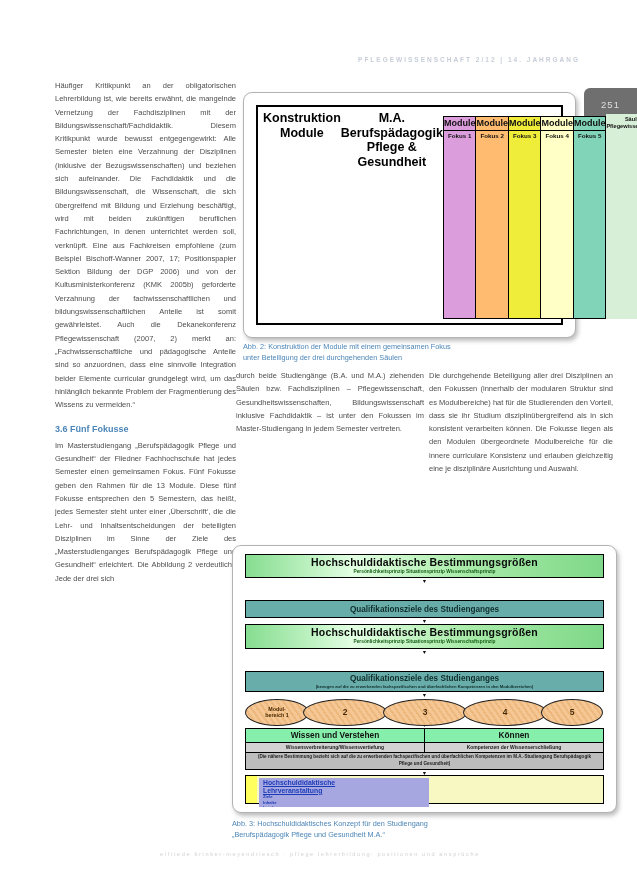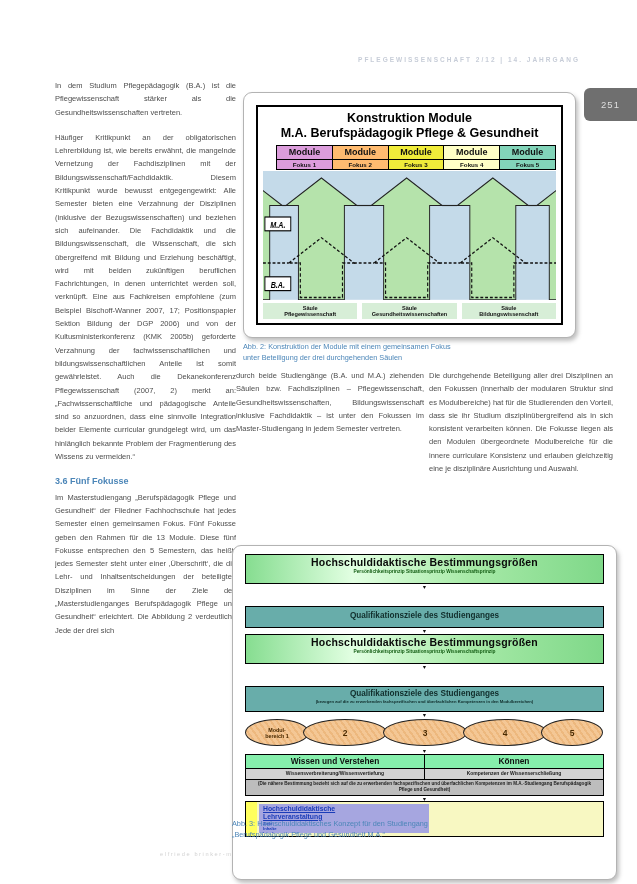--- a/index.html
+++ b/index.html
@@ -26,38 +26,38 @@
   #col-mid   { left:236px; top:369px; width:188px; height:176px; }
   #col-right { left:429px; top:369px; width:184px; height:176px; }
   .section-h { color:#4c86b8; font-size:9px; font-weight:700; margin:3px 0 2px 0; }
 
   .figure {
     position:absolute; background:#fff; border:1px solid #b3b3b3; border-radius:9px;
     box-shadow:2px 3px 4px rgba(110,110,110,.45); box-sizing:border-box; z-index:5;
   }
   
   #figure2 { left:243px; top:92px; width:333px; height:246px; padding:12px; }
-  .fig2-inner { border:2px solid #000; width:100%; height:100%; box-sizing:border-box; padding:4px 5px; display:flex; flex-direction:column; }
+  .fig2-inner { border:2px solid #000; width:100%; height:100%; box-sizing:border-box; padding:4px 5px; display:flex; flex-direction:row; }
   .fig2-title { text-align:center; font-weight:bold; font-size:12.5px; line-height:14.5px; color:#000; }
-  .fig2-table { display:flex; margin-top:5px;margin-left:13px; }
+  .fig2-table { display:flex; margin-top:5px; }
   .fig2-cell  { flex:1; border:1px solid #000; margin-left:-1px; text-align:center; color:#111; }
   .fig2-cell:first-child { margin-left:0; }
   .fig2-cell .mod { font-weight:bold; font-size:9px;  line-height:12.5px; border-bottom:1px solid #000; }
   .fig2-cell .fok { font-weight:bold; font-size:6.2px; line-height:9.5px; }
   .fig2-arrows { flex:1; margin-top:1px; }
   .fig2-arrows svg { display:block; width:100%; height:100%; }
   .fig2-pillars { display:flex; gap:5px; margin-top:3px; }
   .pillar { flex:1; background:#d7eed7; font-weight:bold; font-size:5.6px; line-height:6.6px;
             text-align:center; padding:2px 0 1px 0; white-space:pre-line; color:#111; }
   .caption { position:absolute; color:#4c86b8; font-size:7.3px; line-height:10.8px; z-index:6; }
   #caption2 { left:243px; top:342px; width:333px; }
   #caption3 { left:232px; top:819px; width:381px; }
 
   
-  #figure3 { left:232px; top:545px; width:385px; height:335px; padding:8px 12px; }
+  #figure3 { left:232px; top:545px; width:385px; height:268px; padding:8px 12px; }
   .f3 { display:flex; flex-direction:column; height:100%; }
   .band-green { border:1.5px solid #000; height:30px; text-align:center; box-sizing:border-box;
     background:linear-gradient(90deg,#86dd90,#e2ffe2 30%,#a8eaa8 62%,#7fd889); }
   .bg-title { font-weight:bold; font-size:10.5px; line-height:14px; color:#0a0a0a; letter-spacing:.2px; }
   .bg-sub   { font-weight:bold; font-size:4.8px; line-height:6px; color:#135c13; }
   .band-teal { border:1.5px solid #000; text-align:center; background:#68adaa; color:#112e2c; box-sizing:border-box;margin-top:16px; }
   .bt2 { height:22px; }
   .bt4 { height:26px; }
   .bt-title { font-weight:bold; font-size:8.2px; line-height:11px; padding-top:3px; }
   .bt4 .bt-title { padding-top:2px; line-height:10px; }
@@ -84,21 +84,20 @@
   .pb-title { font-weight:bold; font-size:6.8px; line-height:7.8px; text-decoration:underline; white-space:pre-line; }
   .pb-line  { font-weight:bold; font-size:4.2px; line-height:5.4px; }
 </style>
 </head>
 <body>
 
 <div class="hdr">PFLEGEWISSENSCHAFT 2/12 | 14. JAHRGANG</div>
 <div class="badge">251</div>
 
 <div id="col-left" class="col">
-  <p>In dem Studium Pflegepädagogik (B.A.) ist die Pflegewissenschaft stärker als die Gesundheitswissenschaften vertreten.</p>
   <p>Häufiger Kritikpunkt an der obligatorischen Lehrerbildung ist, wie bereits erwähnt, die mangelnde Vernetzung der Fachdisziplinen mit der Bildungswissenschaft/Fachdidaktik. Diesem Kritikpunkt wurde bewusst entgegengewirkt: Alle Semester bieten eine Verzahnung der Disziplinen (inklusive der Bezugswissenschaften) und beziehen sich aufeinander. Die Fachdidaktik und die Bildungswissenschaft, die Wissenschaft, die sich übergreifend mit Bildung und Erziehung beschäftigt, wird mit beiden zukünftigen beruflichen Fachrichtungen, in denen unterrichtet werden soll, verknüpft. Eine aus Fachkreisen empfohlene (zum Beispiel Bischoff-Wanner 2007, 17; Positionspapier Sektion Bildung der DGP 2006) und von der Kultusministerkonferenz (KMK 2005b) geforderte Verzahnung der fachwissenschaftlichen und bildungswissenschaftlichen Anteile ist somit gewährleistet. Auch die Dekanekonferenz Pflegewissenschaft (2007, 2) merkt an: „Fachwissenschaftliche und pädagogische Anteile sind so anzuordnen, dass eine sinnvolle Integration beider Elemente curricular grundgelegt wird, um das hinlänglich bekannte Problem der Fragmentierung des Wissens zu vermeiden.“</p>
   <div class="section-h">3.6 Fünf Fokusse</div>
   <p>Im Masterstudiengang „Berufspädagogik Pflege und Gesundheit“ der Fliedner Fachhochschule hat jedes Semester einen gemeinsamen Fokus. Fünf Fokusse geben den Rahmen für die 13 Module. Diese fünf Fokusse entsprechen den 5 Semestern, das heißt, jedes Semester steht unter einer ‚Überschrift‘, die die Lehr- und Inhaltsentscheidungen der beteiligten Disziplinen im Sinne der Ziele des „Masterstudienganges Berufspädagogik Pflege und Gesundheit“ erleichtert. Die Abbildung 2 verdeutlicht: Jede der drei sich</p>
 </div>
 
 <div id="col-mid" class="col">
   <p>durch beide Studiengänge (B.A. und M.A.) ziehenden Säulen bzw. Fachdisziplinen – Pflegewissenschaft, Gesundheitswissenschaften, Bildungswissenschaft inklusive Fachdidaktik – ist unter den Fokussen im Master-Studiengang in jedem Semester vertreten.</p>
 </div>
 
 <div id="col-right" class="col">

